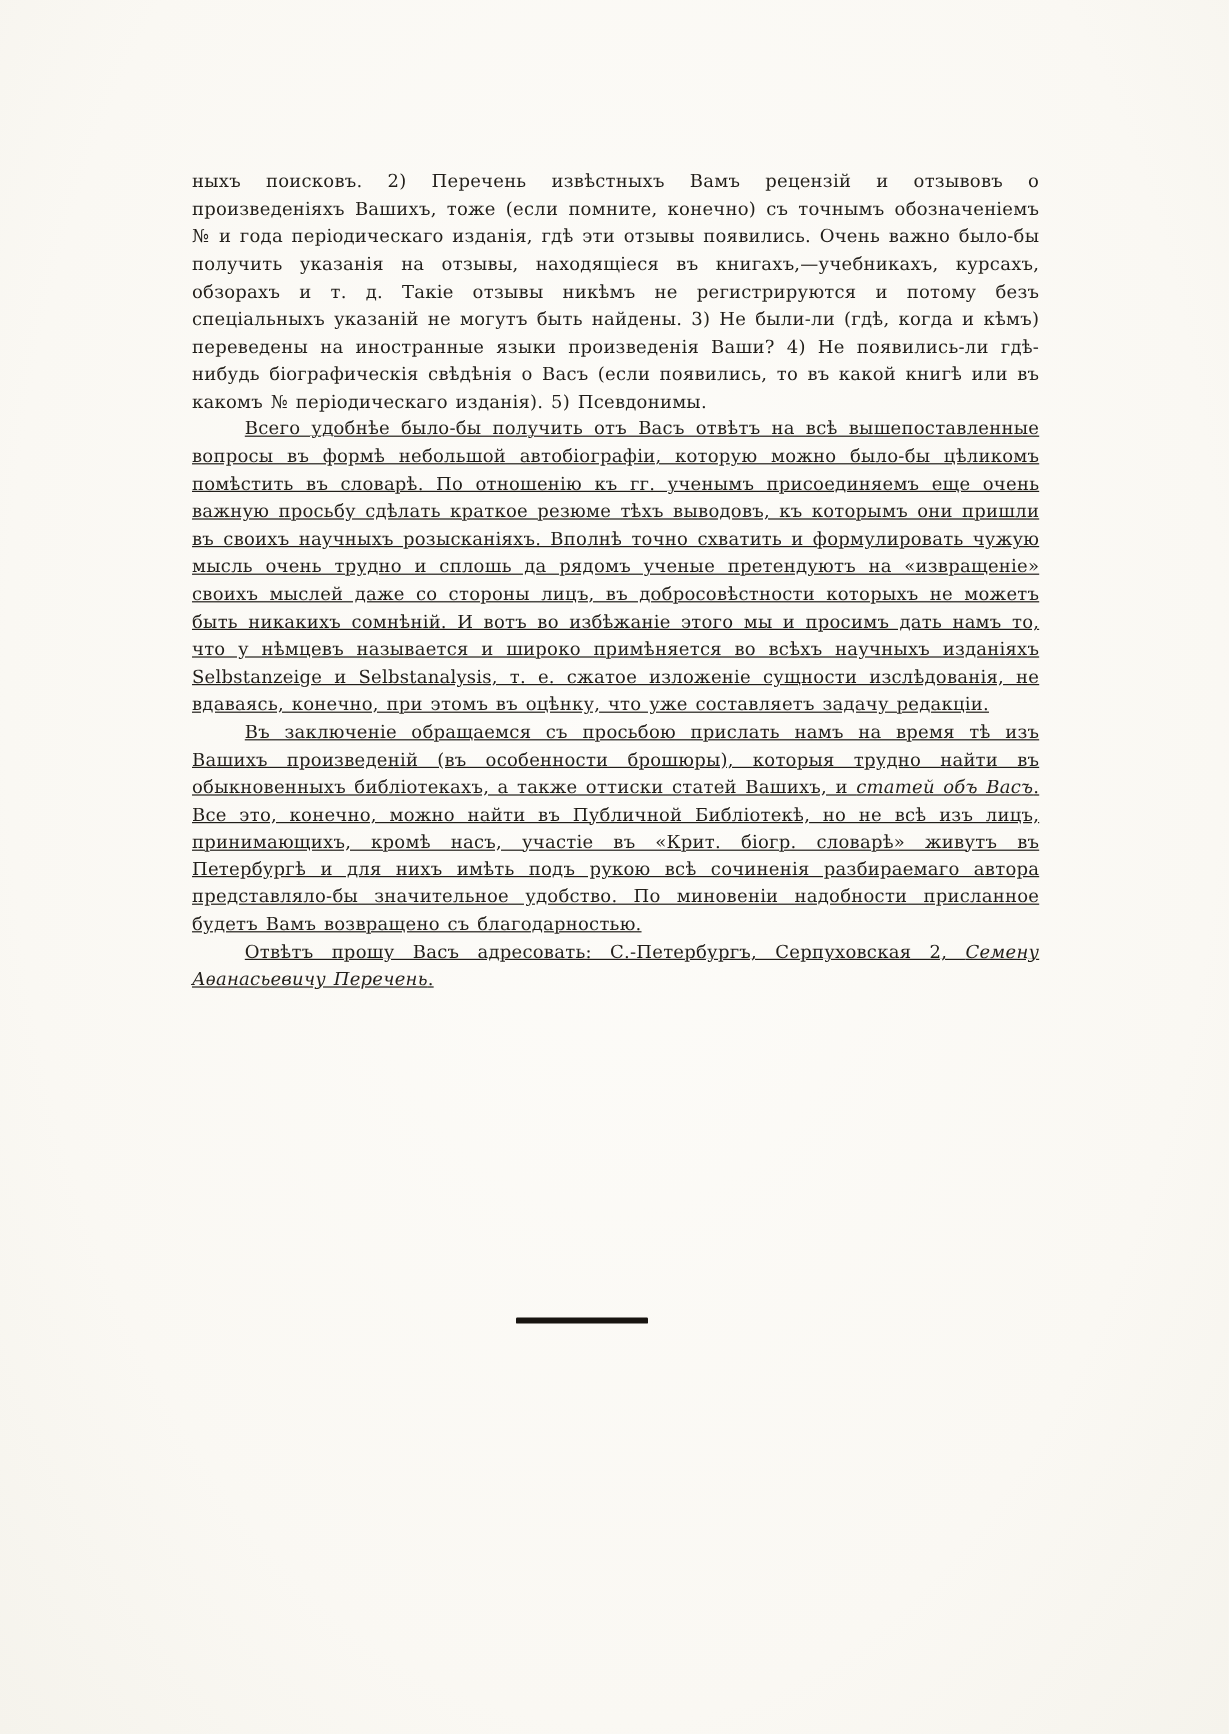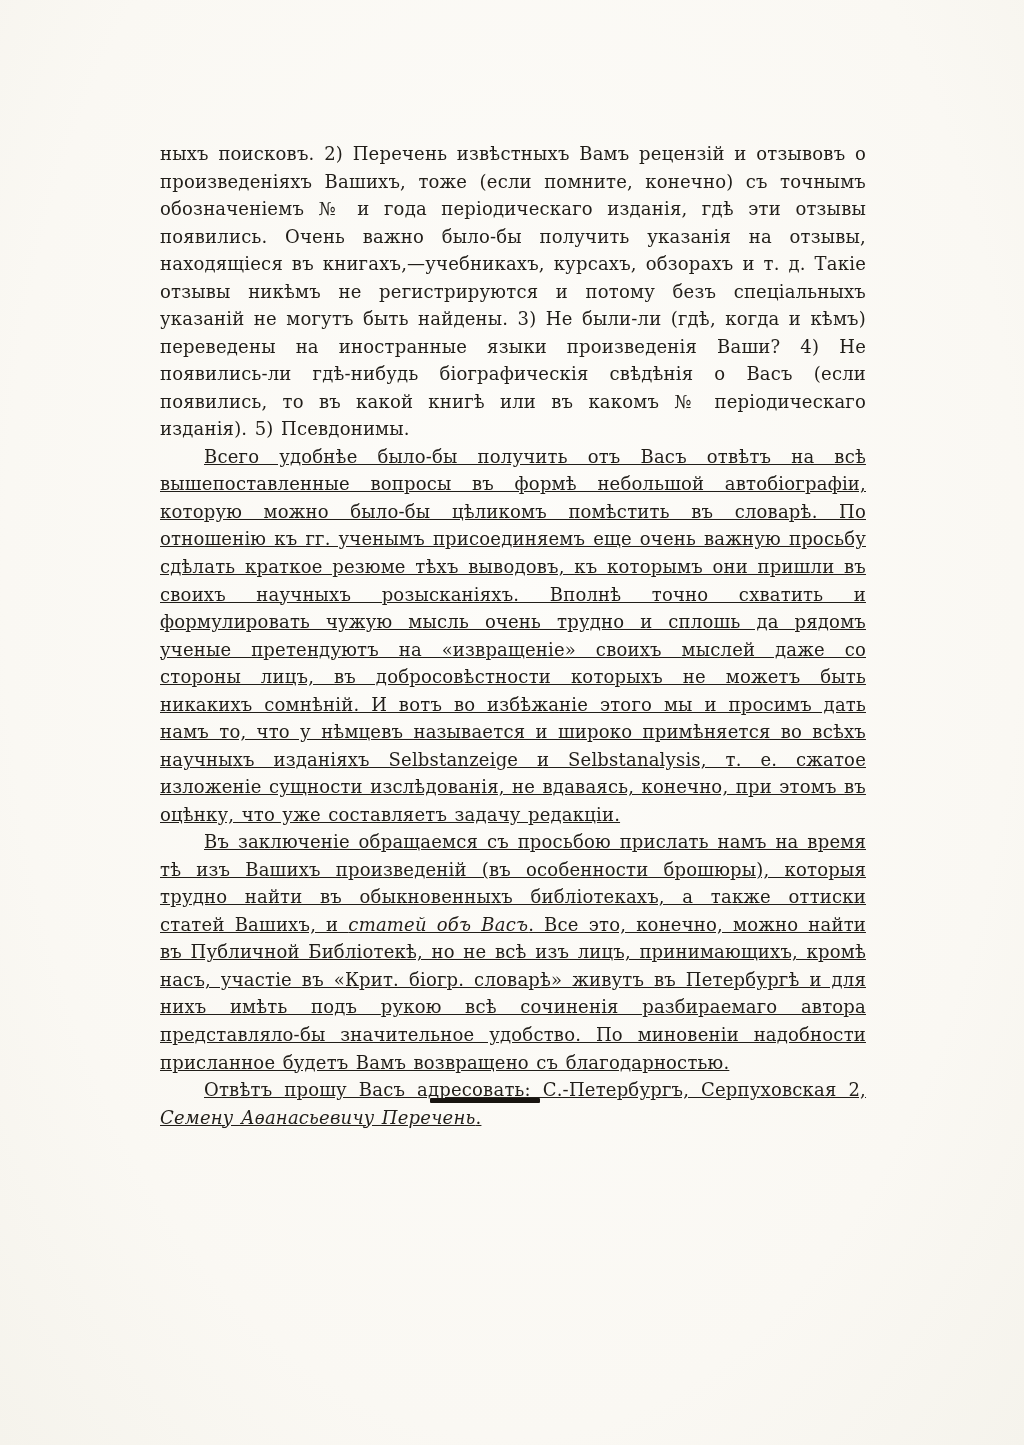--- a/index.html
+++ b/index.html
@@ -14,21 +14,21 @@
     background-image: radial-gradient(ellipse at 50% 40%, #fdfcf9 0%, #faf8f3 70%, #f5f3ec 100%);
     font-family: "DejaVu Serif", "Liberation Serif", serif;
     color: #211e19;
     overflow: hidden;
   }
   .text-block {
     position: absolute;
     left: 160px;
     top: 140px;
     width: 706px;
-    font-size: 18px;
+    font-size: 15px;
     line-height: 1.53;
     text-align: justify;
     letter-spacing: 0.2px;
     word-spacing: 1.5px;
   }
   p.para {
     margin: 0;
     padding: 0;
   }
   p.para.indent {

